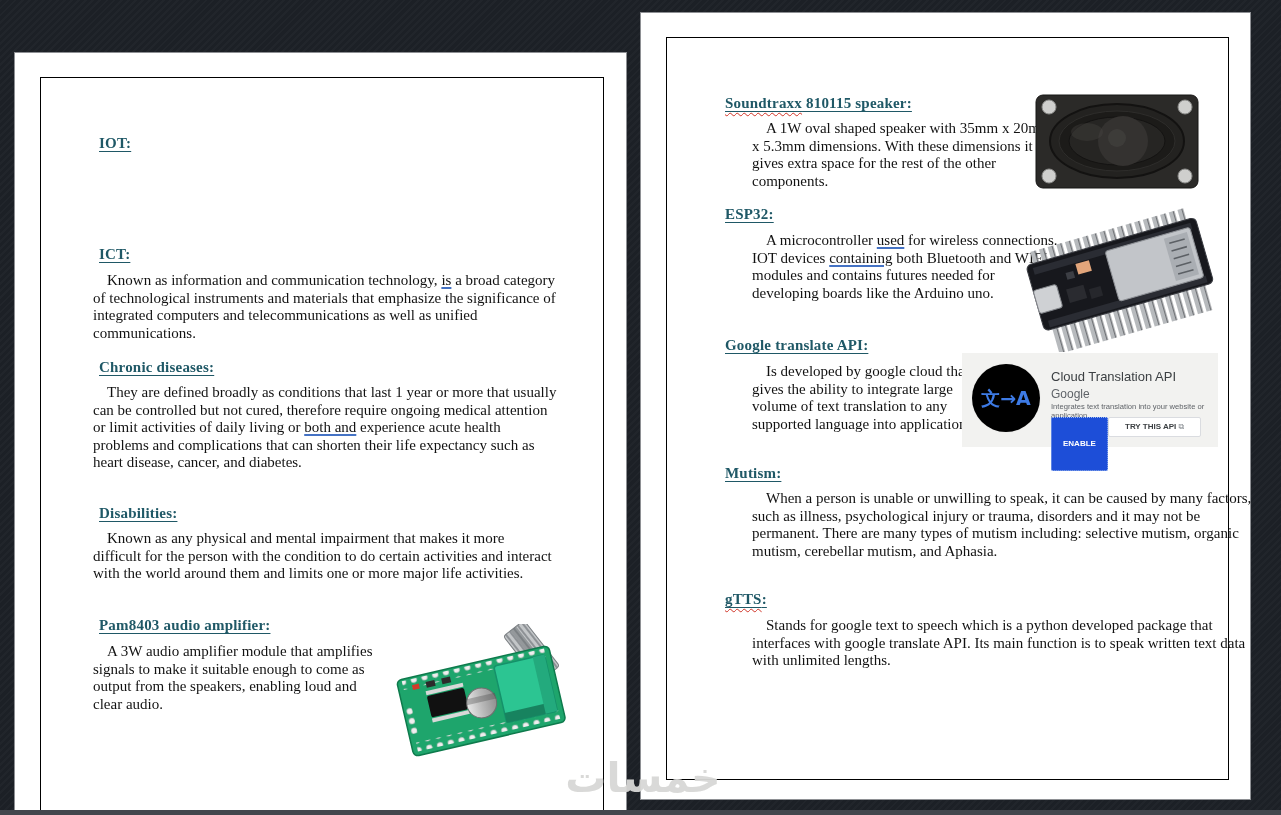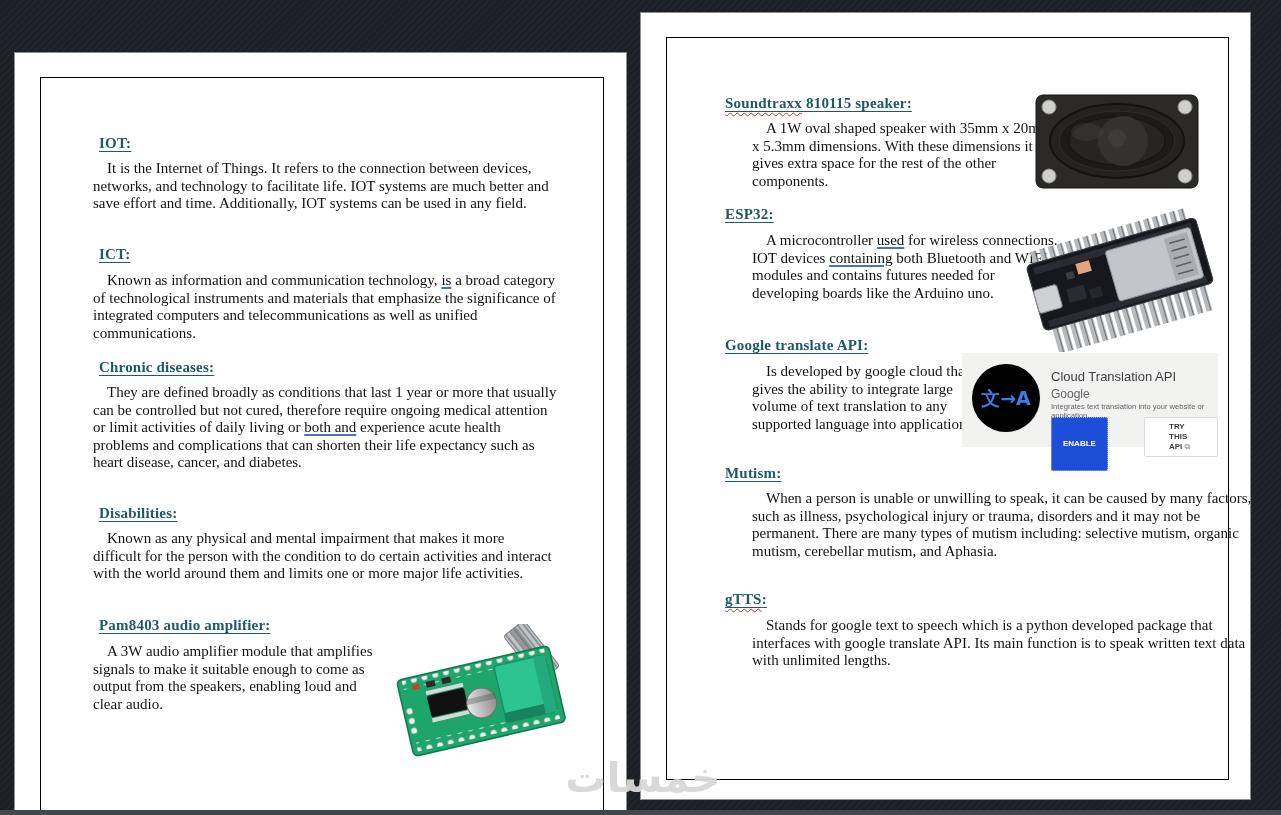--- a/index.html
+++ b/index.html
@@ -50,38 +50,37 @@
               border-radius:50%;box-shadow:0 0 1px rgba(0,0,0,.15);}
   .api-icon{position:absolute;left:0;top:22px;width:68px;text-align:center;
             color:#3d7ae4;font:bold 19px/24px "DejaVu Sans", sans-serif;}
   .api-title{position:absolute;left:89px;top:16px;font-size:13px;color:#3c4043;}
   .api-vendor{position:absolute;left:89px;top:34px;font-size:12px;color:#5f6368;text-align:center;}
   .api-desc{position:absolute;left:89px;top:49px;width:160px;font-size:7.6px;line-height:9px;color:#5f6368;}
   .api-enable{position:absolute;left:89px;top:64px;background:#1d4ed8;color:#fff;
               font:bold 8px/10px "Liberation Sans", sans-serif;padding:21px 11px;border-radius:2px;
               border:1px dotted #9db9ef;}
   .api-try{position:absolute;left:146px;top:64px;background:#fff;color:#3c4043;
-           font:bold 8px/10px "Liberation Sans", sans-serif;padding:4px 24px;border:1px solid #dadce0;
-           border-radius:2px;margin-left:36px;}
+           font:bold 8px/10px "Liberation Sans", sans-serif;padding:4px 16px;border:1px solid #dadce0;
+           border-radius:2px;}
   .api-try .ext{color:#80868b;font-weight:normal;}
 
   .watermark{position:absolute;left:548px;top:752px;width:190px;z-index:6;
              font:bold 41px/52px "DejaVu Sans", sans-serif;color:#d8d8d6;opacity:.95;
              letter-spacing:1px;text-align:center;}
 </style>
 </head>
 <body>
 
 <div class="desktop">
 
   <div class="panel panel-left">
     <div class="page page-1">
 
       <h2 class="hd" style="top:56px">IOT:</h2>
-      <p class="para" style="top:82px;width:462px"><span>It is the Internet of Things. It refers to the connection between devices, networks, and technology to facilitate life. IOT systems are much better and save effort and time. Additionally, IOT systems can be used in any field.</span></p>
 
       <h2 class="hd" style="top:167px">ICT:</h2>
       <p class="para" style="top:194px;width:466px"><span>Known as information and communication technology, </span><span class="ug">is</span><span> a broad category of technological instruments and materials that emphasize the significance of integrated computers and telecommunications as well as unified communications.</span></p>
 
       <h2 class="hd" style="top:280px">Chronic diseases:</h2>
       <p class="para" style="top:306px;width:466px"><span>They are defined broadly as conditions that last 1 year or more that usually can be controlled but not cured, therefore require ongoing medical attention or limit activities of daily living or </span><span class="ug">both and</span><span> experience acute health problems and complications that can shorten their life expectancy such as heart disease, cancer, and diabetes.</span></p>
 
       <h2 class="hd" style="top:426px">Disabilities:</h2>
       <p class="para" style="top:452px;width:462px"><span>Known as any physical and mental impairment that makes it more difficult for the person with the condition to do certain activities and interact with the world around them and limits one or more major life activities.</span></p>
 

